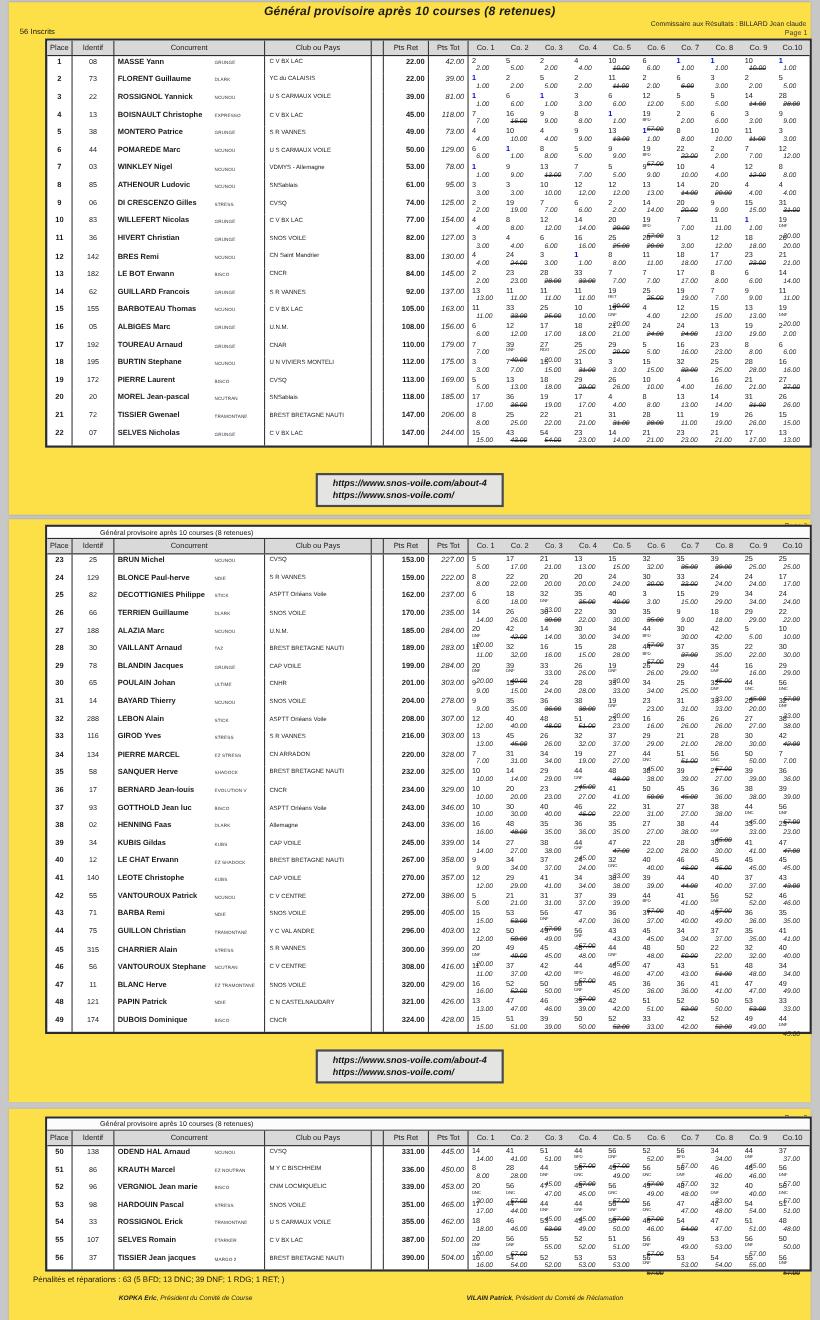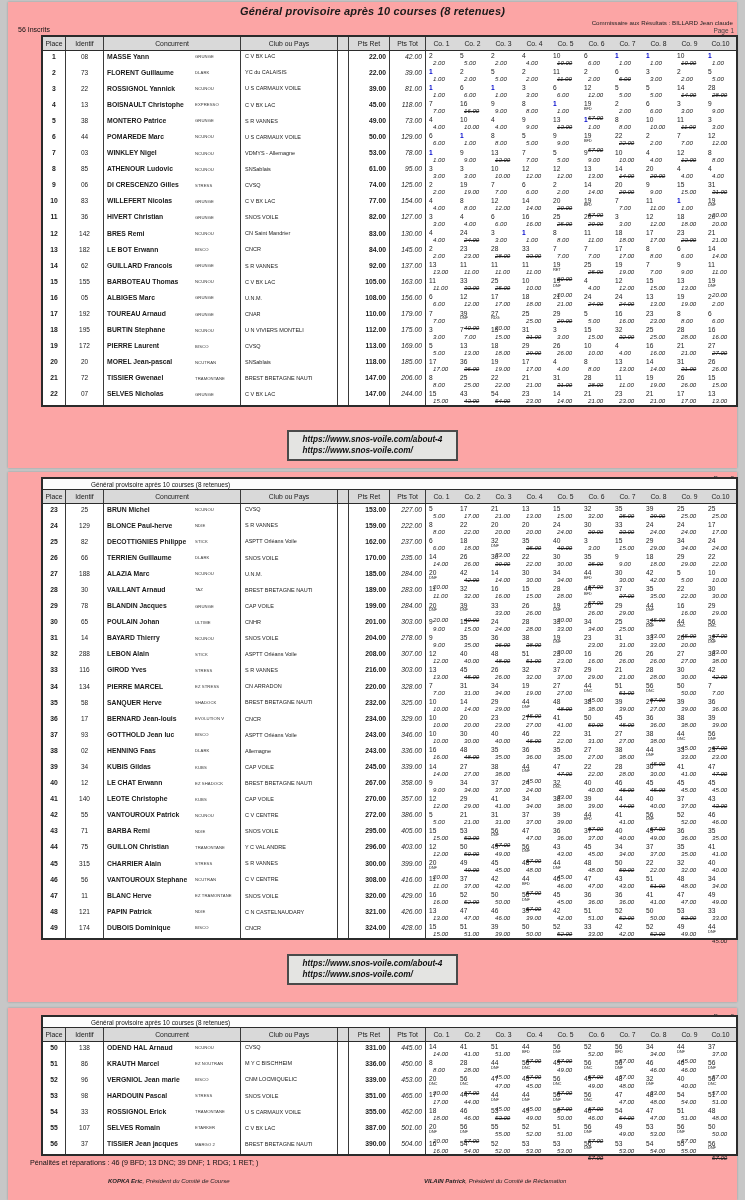--- a/index.html
+++ b/index.html
@@ -3,21 +3,21 @@
 <meta charset="utf-8">
 <style>
   html,body{margin:0;padding:0;}
   body{
     width:745px;height:1200px;position:relative;overflow:hidden;
     background:#c7c7c7;
     font-family:"Liberation Sans", sans-serif;
     color:#1a1a1a;
     -webkit-font-smoothing:antialiased;
   }
-  .page{position:absolute;left:8px;width:729px;background:#fca5a5;box-shadow:0 0 2px rgba(0,0,0,.25);}
+  .page{position:absolute;left:8px;width:729px;background:#fde047;box-shadow:0 0 2px rgba(0,0,0,.25);}
   .p1{top:2px;height:466px;}
   .p2{top:472px;height:530px;}
   .p3{top:1008px;height:192px;}
 
   .doc-title{position:absolute;top:3px;left:0;right:0;text-align:center;
     font-size:11px;font-weight:bold;font-style:italic;letter-spacing:.2px;}
   .commissaire{position:absolute;top:17px;right:4px;font-size:6.2px;color:#222;}
   .page-label{position:absolute;right:3px;font-size:6.5px;color:#444;}
   .p1 .page-label{top:25px;}
   .p2 .page-label{top:3px;}
@@ -3066,16 +3066,16 @@
             <div class="pos">55</div>
             <div class="pts">55.00</div>
           </div>
           <div class="cell race">
             <div class="pos">56<div class="suf">DNF</div></div>
             <div class="pts strike">57.00</div>
           </div>
         </div>
       </div>
   </div>
-  <div class="penalties">Pénalités et réparations : 46 (9 BFD; 13 DNC; 39 DNF; 1 RDG; 1 RET; )</div>
+  <div class="penalties">Pénalités et réparations : 63 (5 BFD; 13 DNC; 39 DNF; 1 RDG; 1 RET; )</div>
   <div class="sig sig1"><span class="sig-name">KOPKA Eric</span><span>, Président du Comité de Course</span></div>
   <div class="sig sig2"><span class="sig-name">VILAIN Patrick</span><span>, Président du Comité de Réclamation</span></div>
 </section>
 
 </body></html>

